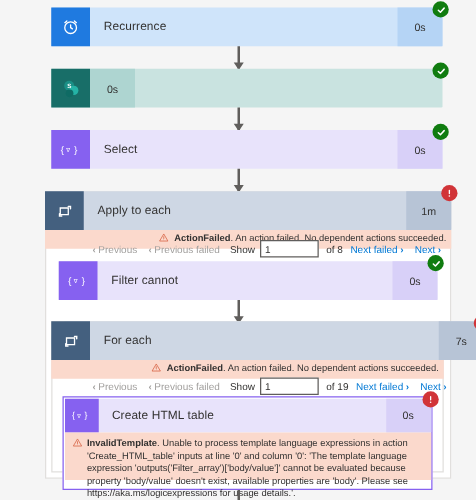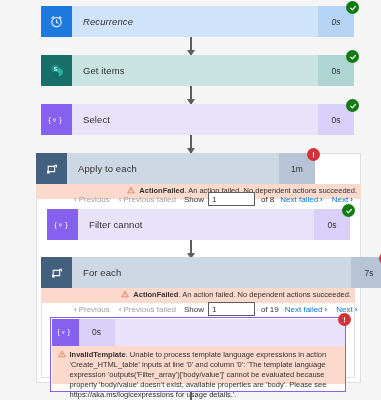--- a/index.html
+++ b/index.html
@@ -145,21 +145,21 @@
     background: #fff;
     outline: none;
   }
   .pager .gap { width: 7px; }
 </style>
 </head>
 <body>
 
 <div id="canvas">
 
-  <div class="card c-blue" style="position:absolute;left:41px;top:6px;width:313px;font-style:italic;">
+  <div class="card c-blue" style="position:absolute;left:41px;top:6px;width:313px;">
     <div class="icon">
       <svg width="15" height="15" viewBox="0 0 24 24" fill="none" stroke="#ffffff" stroke-width="1.7">
         <circle cx="12" cy="13" r="7.5"></circle>
         <path d="M12 9.5v3.5l2.3 1.6" stroke-linecap="round"></path>
         <path d="M7.2 4.4 4.6 6.6M16.8 4.4l2.6 2.2" stroke-linecap="round"></path>
       </svg>
     </div>
     <div class="title">Recurrence</div>
     <div class="dur">0s</div>
     <div class="badge ok">
@@ -172,21 +172,20 @@
 
   <div class="card c-teal" style="position:absolute;left:41px;top:55px;width:313px;">
     <div class="icon">
       <svg width="16" height="16" viewBox="0 0 24 24">
         <circle cx="9.5" cy="8.5" r="6" fill="#1a8f86"></circle>
         <circle cx="15" cy="14" r="5.6" fill="#25b3a6"></circle>
         <circle cx="10" cy="17.5" r="4.6" fill="#0f6b64"></circle>
         <text x="7.3" y="11.6" font-family="Liberation Sans, sans-serif" font-size="7.5" font-weight="bold" fill="#ffffff">S</text>
       </svg>
     </div>
-    <div class="title">Get items</div>
     <div class="dur">0s</div>
     <div class="badge ok">
       <svg width="8" height="8" viewBox="0 0 24 24" fill="none" stroke="#fff" stroke-width="3.6" stroke-linecap="round" stroke-linejoin="round">
           <path d="M5 12.5 10 17.5 19 7.5"></path>
         </svg>
     </div>
   </div>
   <div class="conn" style="top:86px;height:18px;"></div>
 
   <div class="card c-purple" style="position:absolute;left:41px;top:104px;width:313px;">
@@ -202,21 +201,21 @@
     <div class="badge ok">
       <svg width="8" height="8" viewBox="0 0 24 24" fill="none" stroke="#fff" stroke-width="3.6" stroke-linecap="round" stroke-linejoin="round">
           <path d="M5 12.5 10 17.5 19 7.5"></path>
         </svg>
     </div>
   </div>
   <div class="conn" style="top:135px;height:18px;"></div>
 
   <div class="scopebox" style="left:36px;top:153px;width:325px;height:230px;"></div>
 
-  <div class="card c-scope" style="position:absolute;left:36px;top:153px;width:279px;justify-content:space-between;">
+  <div class="card c-scope" style="position:absolute;left:36px;top:153px;width:325px;justify-content:space-between;">
     <div class="icon">
       <svg width="14" height="14" viewBox="0 0 24 24" fill="none" stroke="#ffffff" stroke-width="1.8" stroke-linecap="round">
         <path d="M5.5 7.5h11v9h-11z"></path>
         <path d="M16.5 5.5h3v3M7.5 18.5h-3v-3" stroke-width="2"></path>
       </svg>
     </div>
     <div class="title">Apply to each</div>
     <div class="dur">1m</div>
     <div class="badge err">
       <svg width="9" height="9" viewBox="0 0 24 24">
@@ -322,20 +321,21 @@
   <div class="selbox" style="left:50px;top:317px;width:296px;height:75px;"></div>
 
   <div class="card c-purple" style="position:absolute;left:51.5px;top:318.5px;width:293px;height:27px;">
     <div class="icon" style="width:27px;min-width:27px;">
       <svg width="16" height="12" viewBox="0 0 30 18">
         <text x="1" y="13.5" font-family="Liberation Sans, sans-serif" font-size="13" fill="#ffffff">{</text>
         <text x="9" y="13" font-family="Liberation Sans, sans-serif" font-size="8" fill="#ffffff">∇</text>
         <text x="20" y="13.5" font-family="Liberation Sans, sans-serif" font-size="13" fill="#ffffff">}</text>
       </svg>
     </div>
+    <div class="title">Create HTML table</div>
     <div class="dur">0s</div>
     <div class="badge err" style="top:-6px;right:-6px;">
       <svg width="9" height="9" viewBox="0 0 24 24">
           <rect x="10.6" y="5" width="2.8" height="9.4" rx="1.4" fill="#fff"></rect>
           <circle cx="12" cy="18" r="1.7" fill="#fff"></circle>
         </svg>
     </div>
   </div>
 
   <div class="failbar" style="left:51.5px;top:345.5px;width:293px;height:38px;padding:4px 6px 4px 6px;">

